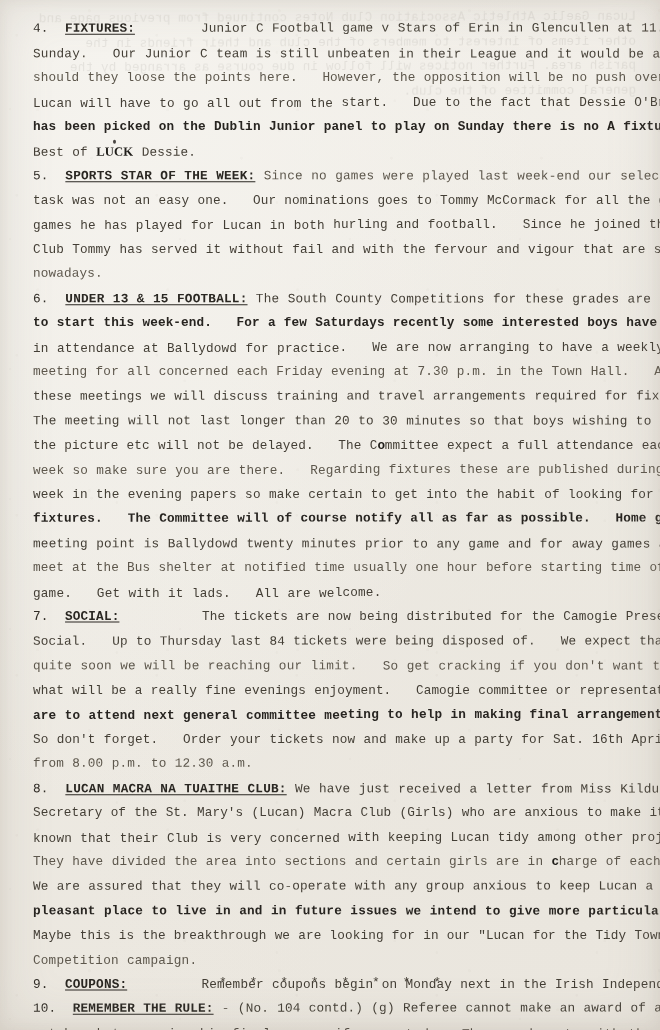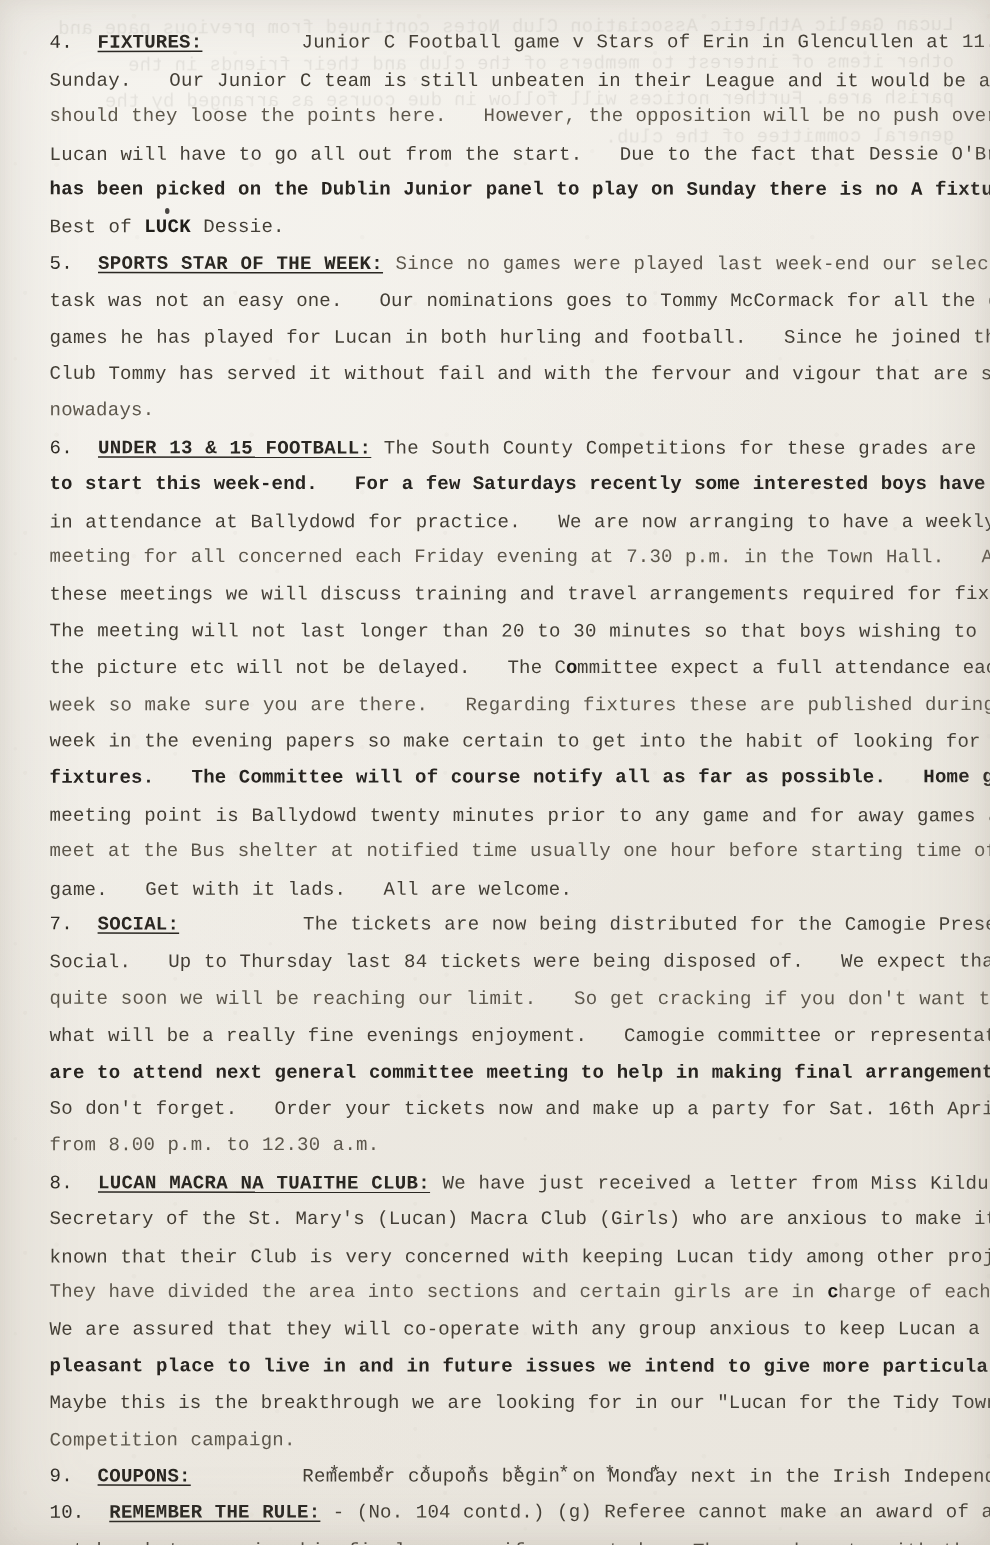--- a/index.html
+++ b/index.html
@@ -102,20 +102,21 @@
   
   .overstrike {
     font-weight: bold;
     color: #1f1d19;
     letter-spacing: -.3px;
   }
   .smudge {
     position: relative;
     color: #201e1a;
     font-weight: bold;
+    font-family: Liberation Serif, serif;
   }
   .smudge::after {
     content: "";
     position: absolute;
     left: 46%;
     top: -5px;
     width: 3px;
     height: 4px;
     background: #2a2723;
     border-radius: 50%;

